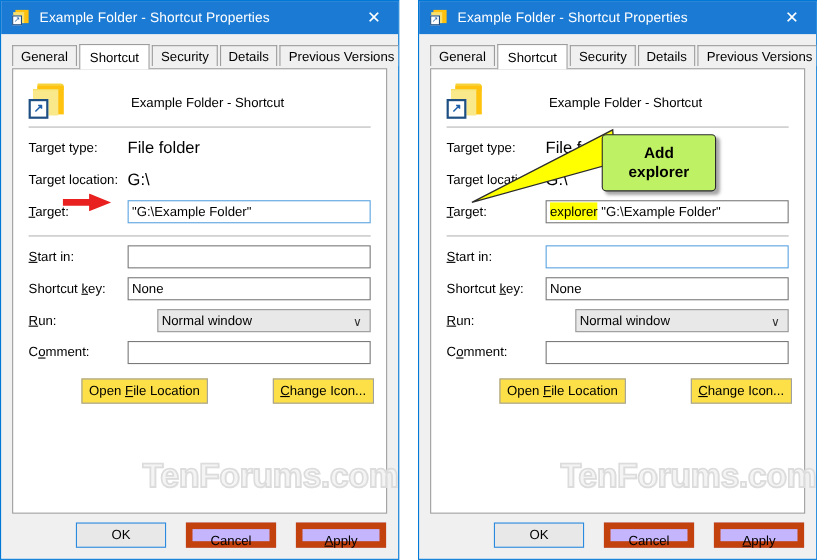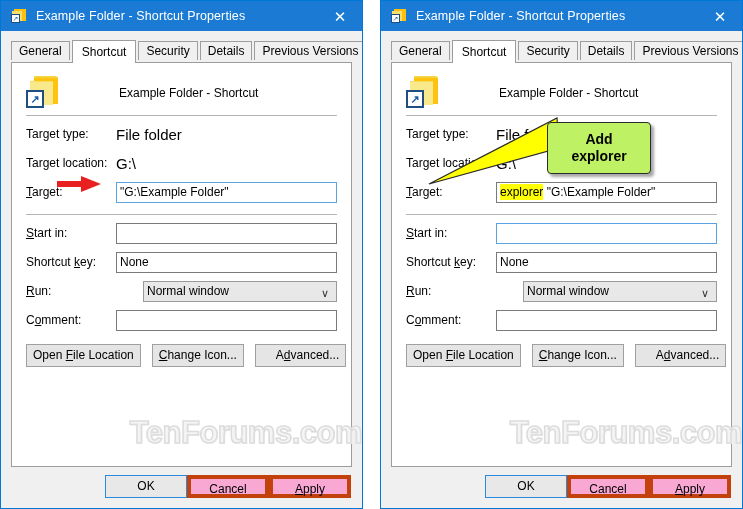--- a/index.html
+++ b/index.html
@@ -257,51 +257,52 @@
 
   .btn-row {
     display: flex;
     padding: 0 14px;
     margin-top: 13px;
     gap: 11px;
   }
   .pushbtn {
     height: 23px;
     line-height: 21px;
-    background: #e5e5e5;
+    background: #fde047;
     border: 1px solid #a0a0a0;
     box-sizing: border-box;
     font-size: 12px;
     text-align: center;
     padding: 0 6px;
     white-space: nowrap;
+    margin-left: 48px;
   }
   .pushbtn.w1 { width: 139px; }
   .pushbtn.w2 { width: 99px; }
   .pushbtn.w3 { width: 99px; padding-left: 20px; }
 
   
   .bottom-row {
     position: absolute;
     left: 0;
     bottom: 10px;
     width: 100%;
     display: flex;
     justify-content: flex-end;
     padding-right: 11px;
     box-sizing: border-box;
-    gap: 0;
+    gap: 18px;
   }
   .dlgbtn {
     width: 82px;
     height: 23px;
     line-height: 21px;
     text-align: center;
-    background: #f9a8d4;
-    border: 4px solid #c2410c;
+    background: #c4b5fd;
+    border: 6px solid #c2410c;
     box-sizing: border-box;
     font-size: 12px;
   }
   .dlgbtn.default {
     border: 1px solid #2a8ae0;
     background: #e8e8e8;
   }
 
   
   .watermark {

